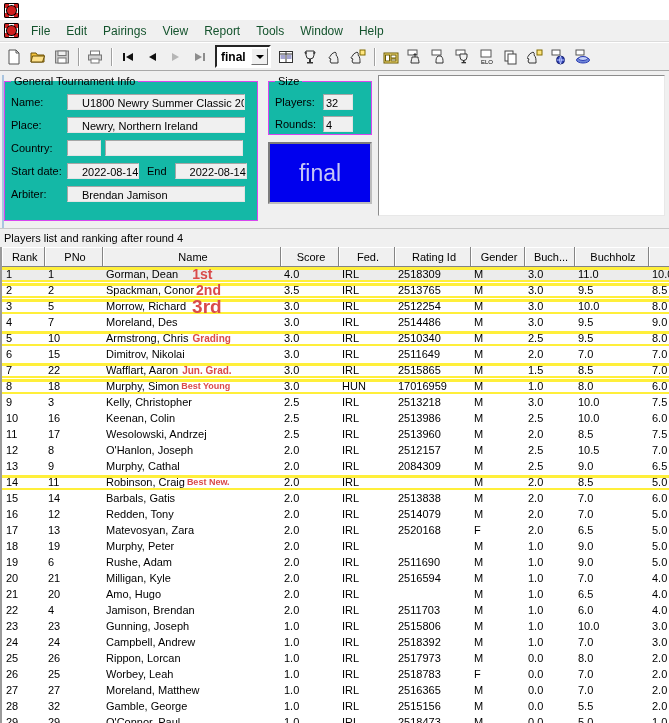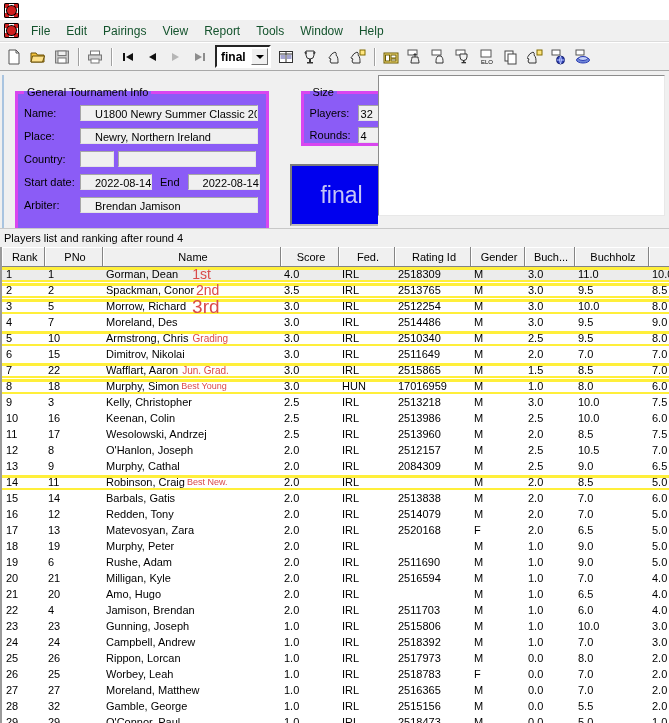--- a/index.html
+++ b/index.html
@@ -75,22 +75,22 @@
   
   .upper{
     flex:0 0 auto;height:157px;display:flex;background:#f0f0f0;
     padding:4px 2px 0 2px;box-sizing:border-box;
   }
   .leftpane{
     width:370px;box-sizing:border-box;display:flex;
     border-left:2px solid #a9c4e0;
   }
   fieldset.grp{
-    border:3px solid #d946ef;margin:11px;padding:4px 6px 6px 6px;
-    background:#8b5cf6;box-sizing:border-box;
+    border:1px solid #d946ef;margin:0;padding:4px 6px 6px 6px;
+    background:#14b8a6;box-sizing:border-box;
   }
   fieldset.grp > legend{font-size:11px;padding:0 3px;color:#000;}
 
   .gti{width:256px;height:146px;margin-left:6px;}
   .frow{display:flex;align-items:center;height:21px;margin-bottom:2px;}
   .flab{width:56px;font-size:11px;}
   .fval{
     height:16px;background:#f0f0f0;border:1px solid #a6a6a6;border-right-color:#e4e4e4;
     border-bottom-color:#e4e4e4;font-size:11px;line-height:16px;padding:0 14px;
     box-sizing:border-box;white-space:nowrap;overflow:hidden;
@@ -151,21 +151,21 @@
   }
   table.grid td{
     height:15px;padding:0 0 0 4px;white-space:nowrap;overflow:hidden;
     font-size:11px;line-height:15px;
     border-bottom:1px solid #ffffff;
   }
 
   .namecell{display:flex;align-items:center;}
   .nm{flex:0 0 auto;}
   .prize{
-    color:#d94a4a;margin-left:6px;font-weight:normal;white-space:nowrap;text-align:center;
+    color:#d94a4a;margin-left:6px;font-weight:bold;white-space:nowrap;text-align:center;
   }
   .prize.p1{font-size:14px;margin-left:14px;}
   .prize.p2{font-size:14px;margin-left:2px;}
   .prize.p3{font-size:19px;margin-left:6px;}
   .prize.small{font-size:10px;margin-left:4px;}
   .prize.tiny{font-size:9px;margin-left:2px;}
 
   
   col.c-rank{width:42px;}
   col.c-pno{width:58px;}

